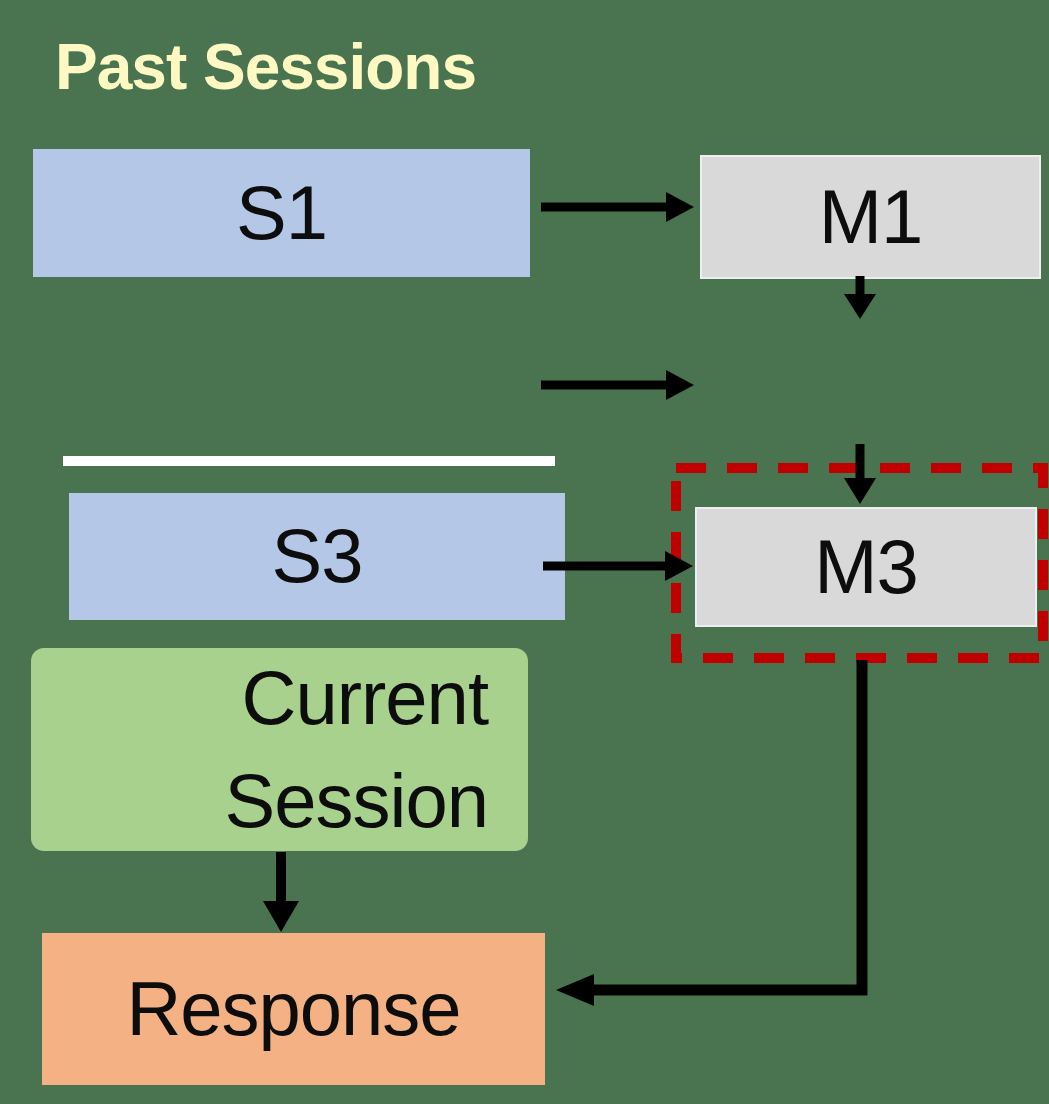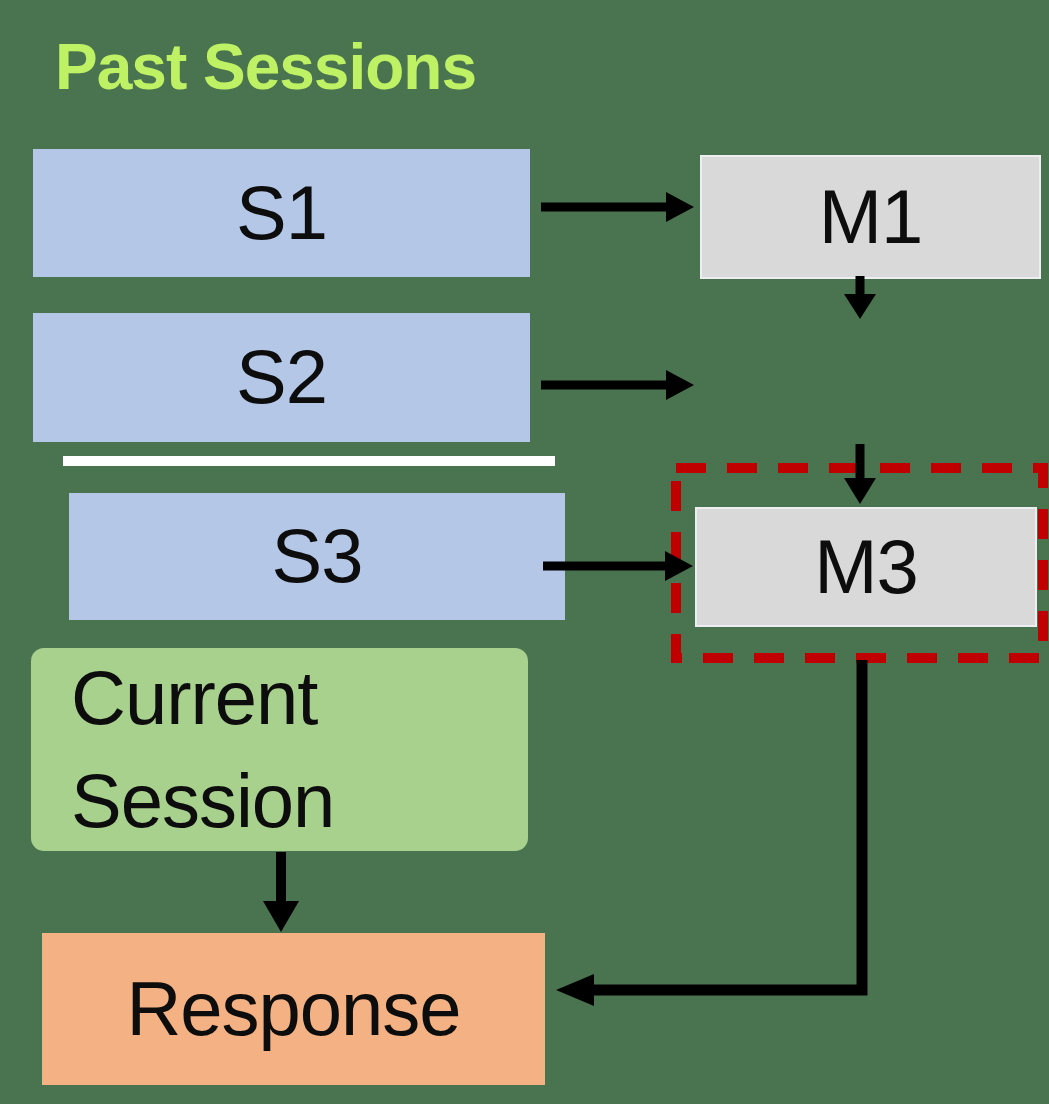--- a/index.html
+++ b/index.html
@@ -14,30 +14,30 @@
     height: 1104px;
     background: #4A7450;
     overflow: hidden;
   }
   .title {
     position: absolute;
     left: 55px;
     top: 30px;
     font-size: 64px;
     font-weight: 700;
-    color: #bef264;
+    color: #fef9c3;
     letter-spacing: -1px;
     white-space: nowrap;
   }
   .node {
     position: absolute;
     display: flex;
     align-items: center;
     justify-content: center;
-    text-align: left;
+    text-align: right;
     color: #0d0d0d;
     font-size: 76px;
     line-height: 1.35;
     letter-spacing: -1px;
   }
   .past   { background: #B4C7E7; }
   .memory { background: #D9D9D9; border: 2px solid #eceef1; }
   .current{ background: #A9D18E; }
   .response { background: #F4B183; }
 
@@ -69,23 +69,20 @@
 </style>
 </head>
 <body>
 
 <div class="canvas">
 
   <div class="title">Past Sessions</div>
 
   <div class="node past s1">
     <span>S1</span>
-  </div>
-  <div class="node past s2">
-    <span>S2</span>
   </div>
 
   <div class="divider"></div>
 
   <div class="node past s3">
     <span>S3</span>
   </div>
 
   <div class="node memory m1">
     <span>M1</span>

